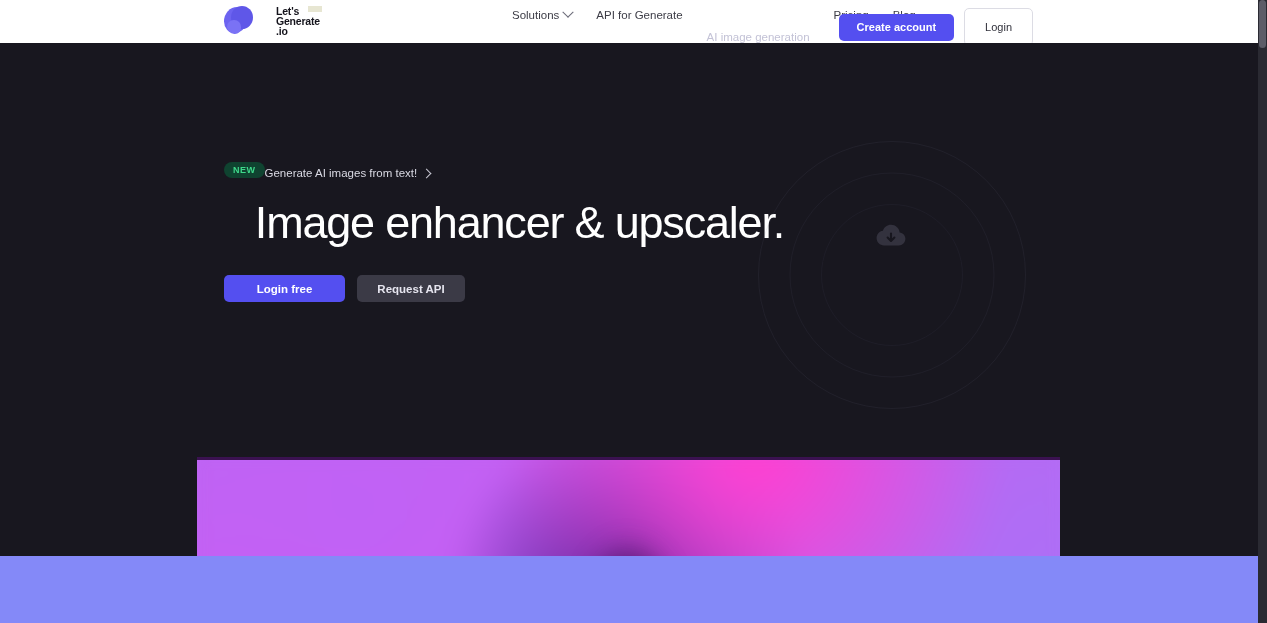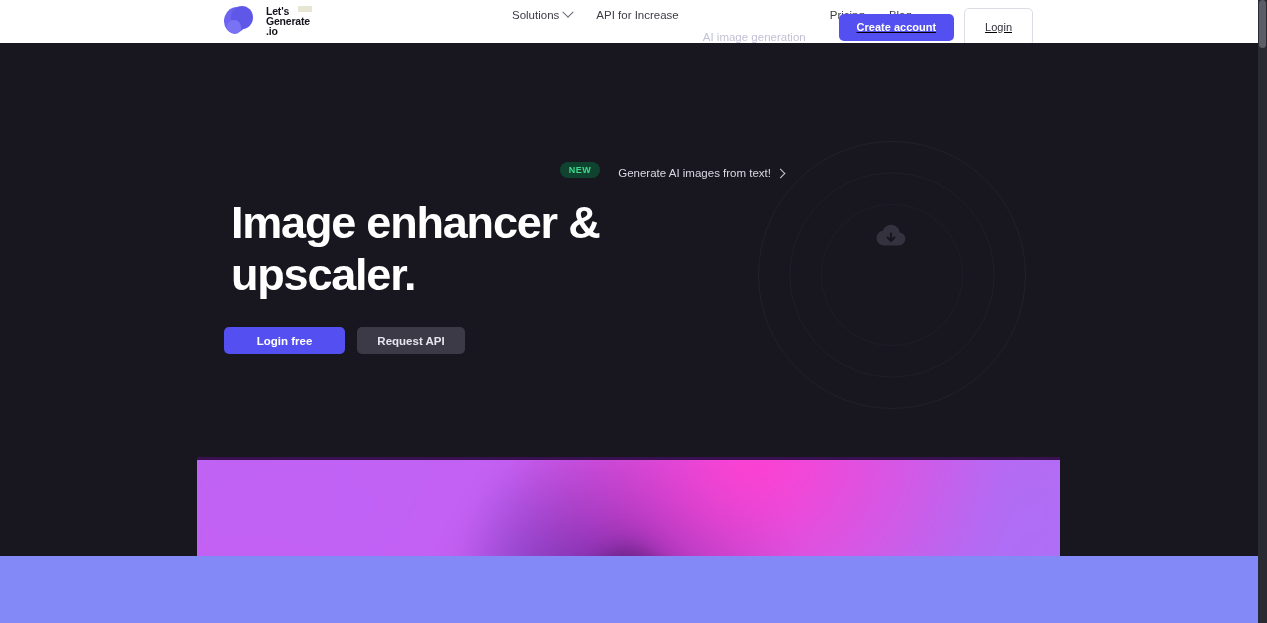--- a/index.html
+++ b/index.html
@@ -81,21 +81,21 @@
     border-radius: 50%;
   }
   .logo-mark .blob-c {
     position: absolute;
     left: 3px; top: 14px;
     width: 14px; height: 14px;
     background: #7a72f5;
     border-radius: 50% 50% 45% 55%;
   }
   .logo-text {
-    margin-left: 12px;
+    margin-left: 22px;
     font-size: 10.5px;
     font-weight: bold;
     line-height: 10px;
     color: #15141c;
     letter-spacing: -0.2px;
     position: relative;
   }
   .logo-text .lt-line { display: block; }
   .logo-dash {
     position: absolute;
@@ -133,21 +133,20 @@
     transform: rotate(45deg) translate(-2px,-2px);
   }
 
   #header-actions {
     position: absolute;
     right: 225px;
     top: 8px;
     display: flex;
     align-items: center;
     gap: 10px;
-    text-decoration: underline;
   }
   #btn-create {
     background: #544ff0;
     color: #fff;
     font-size: 11px;
     font-weight: bold;
     border-radius: 5px;
     padding: 0 18px;
     height: 27px;
     line-height: 27px;
@@ -180,23 +179,22 @@
   #hero-left {
     position: absolute;
     left: 224px;
     top: 118px;
     width: 560px;
   }
 
   #badge-row {
     display: flex;
     align-items: center;
-    gap: 18px;
+    gap: 0;
     margin-bottom: 18px;
-    justify-content: flex-end;
   }
   #badge-new {
     background: #0f4330;
     color: #3fd98b;
     font-size: 9px;
     font-weight: bold;
     letter-spacing: 0.5px;
     border-radius: 10px;
     padding: 3px 9px;
   }
@@ -213,24 +211,25 @@
     display: inline-block;
     width: 6px; height: 6px;
     border-right: 1.4px solid #c9c9d4;
     border-top: 1.4px solid #c9c9d4;
     transform: rotate(45deg);
   }
 
   #headline {
     color: #ffffff;
     font-size: 45px;
-    font-weight: bold;
+    font-weight: normal;
     letter-spacing: -1.2px;
     line-height: 52px;
-    margin: 0 0 26px 7px;
+    margin: 0 0 26px 0;
+    text-align: right;
   }
 
   #bullets {
     list-style: none;
     margin: 0 0 26px 0;
     padding: 0;
   }
   #bullets li {
     color: #c8c7d4;
     font-size: 13.5px;
@@ -380,21 +379,21 @@
         <span class="logo-dash"></span>
       </div>
     </div>
 
     <div id="nav">
       <div class="nav-item">
         <span>Solutions</span>
         <span class="chev"></span>
       </div>
       <div class="nav-item">
-        <span>API for Increase</span>
+        <span>API for Generate</span>
       </div>
       <div class="nav-item dim">
         <span>AI image generation</span>
       </div>
       <div class="nav-item">
         <span>Pricing</span>
       </div>
       <div class="nav-item">
         <span>Blog</span>
       </div>

